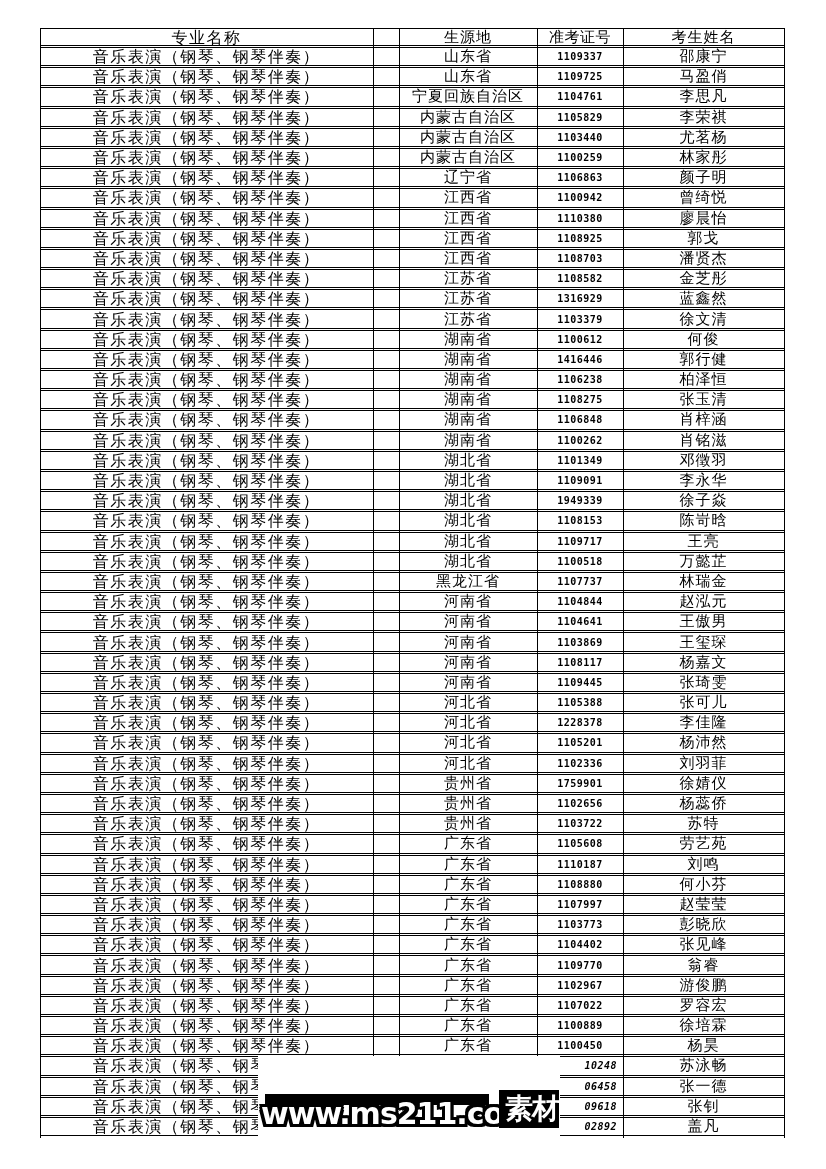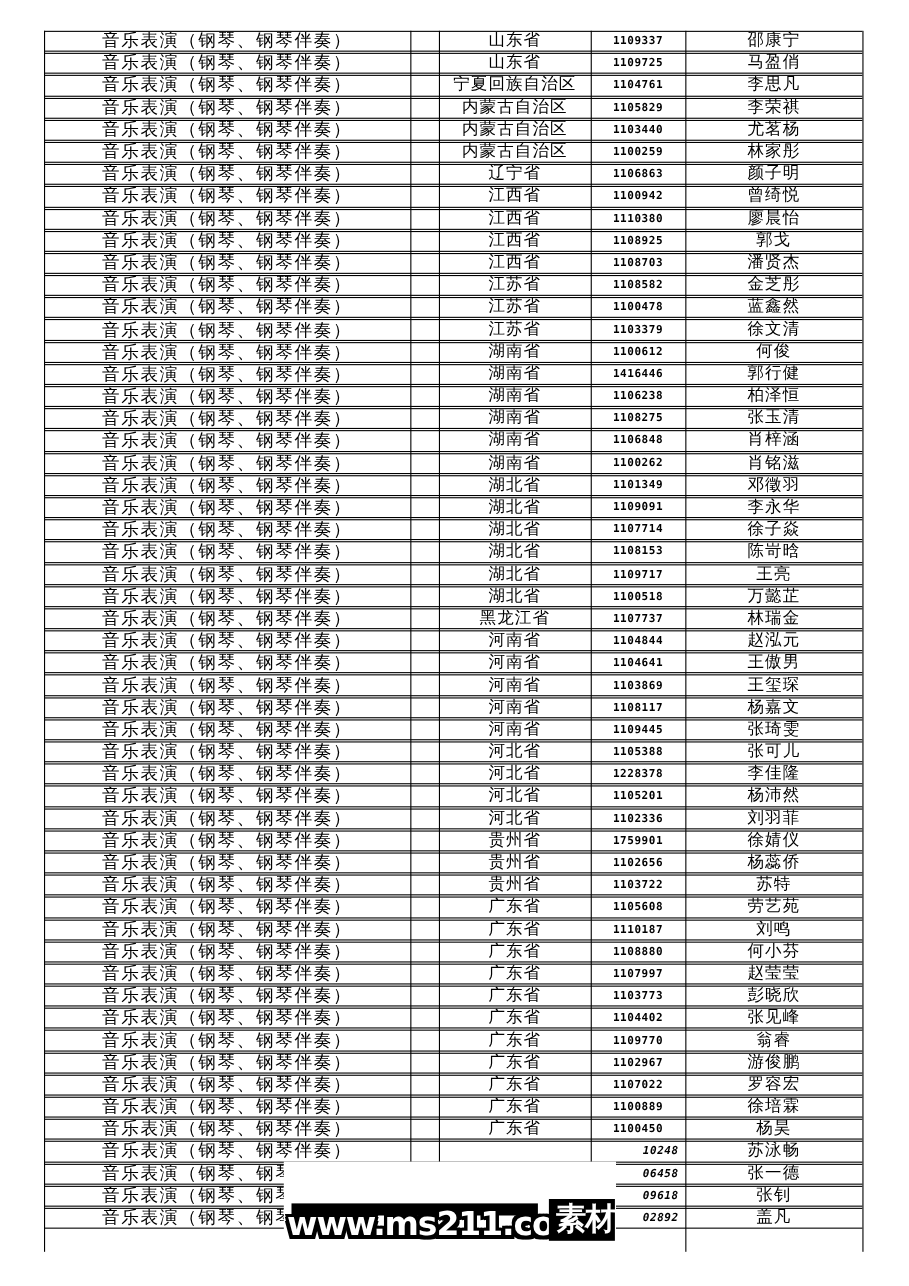--- a/index.html
+++ b/index.html
@@ -104,20 +104,27 @@
     text-align:right;
     letter-spacing:-1px;
   }
 </style>
 </head>
 <body>
 
 <div id="page">
 
   <div id="tablewrap">
+    <div class="row header">
+      <div class="cell cell-major">专业名称</div>
+      <div class="cell cell-spacer"></div>
+      <div class="cell cell-origin">生源地</div>
+      <div class="cell cell-ticket" style="font-family:'Liberation Serif','DejaVu Serif',serif;font-weight:400;font-size:15px;">准考证号</div>
+      <div class="cell cell-name">考生姓名</div>
+    </div>
     <div>
         <div class="row">
       <div class="cell cell-major">音乐表演（钢琴、钢琴伴奏）</div>
       <div class="cell cell-spacer"></div>
       <div class="cell cell-origin">山东省</div>
       <div class="cell cell-ticket">1109337</div>
       <div class="cell cell-name">邵康宁</div>
     </div>
         <div class="row">
       <div class="cell cell-major">音乐表演（钢琴、钢琴伴奏）</div>
@@ -193,21 +200,21 @@
       <div class="cell cell-major">音乐表演（钢琴、钢琴伴奏）</div>
       <div class="cell cell-spacer"></div>
       <div class="cell cell-origin">江苏省</div>
       <div class="cell cell-ticket">1108582</div>
       <div class="cell cell-name">金芝彤</div>
     </div>
         <div class="row">
       <div class="cell cell-major">音乐表演（钢琴、钢琴伴奏）</div>
       <div class="cell cell-spacer"></div>
       <div class="cell cell-origin">江苏省</div>
-      <div class="cell cell-ticket">1100478</div>
+      <div class="cell cell-ticket">1316929</div>
       <div class="cell cell-name">蓝鑫然</div>
     </div>
         <div class="row">
       <div class="cell cell-major">音乐表演（钢琴、钢琴伴奏）</div>
       <div class="cell cell-spacer"></div>
       <div class="cell cell-origin">江苏省</div>
       <div class="cell cell-ticket">1103379</div>
       <div class="cell cell-name">徐文清</div>
     </div>
         <div class="row">
@@ -263,21 +270,21 @@
       <div class="cell cell-major">音乐表演（钢琴、钢琴伴奏）</div>
       <div class="cell cell-spacer"></div>
       <div class="cell cell-origin">湖北省</div>
       <div class="cell cell-ticket">1109091</div>
       <div class="cell cell-name">李永华</div>
     </div>
         <div class="row">
       <div class="cell cell-major">音乐表演（钢琴、钢琴伴奏）</div>
       <div class="cell cell-spacer"></div>
       <div class="cell cell-origin">湖北省</div>
-      <div class="cell cell-ticket">1107714</div>
+      <div class="cell cell-ticket">1949339</div>
       <div class="cell cell-name">徐子焱</div>
     </div>
         <div class="row">
       <div class="cell cell-major">音乐表演（钢琴、钢琴伴奏）</div>
       <div class="cell cell-spacer"></div>
       <div class="cell cell-origin">湖北省</div>
       <div class="cell cell-ticket">1108153</div>
       <div class="cell cell-name">陈岢晗</div>
     </div>
         <div class="row">

